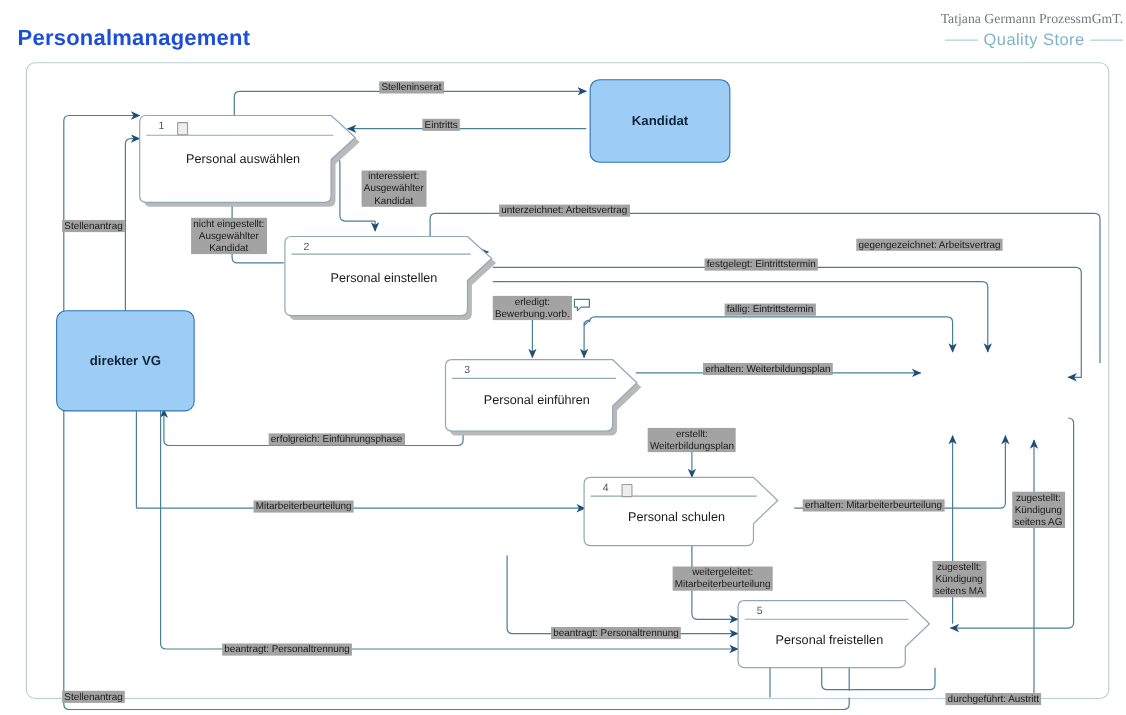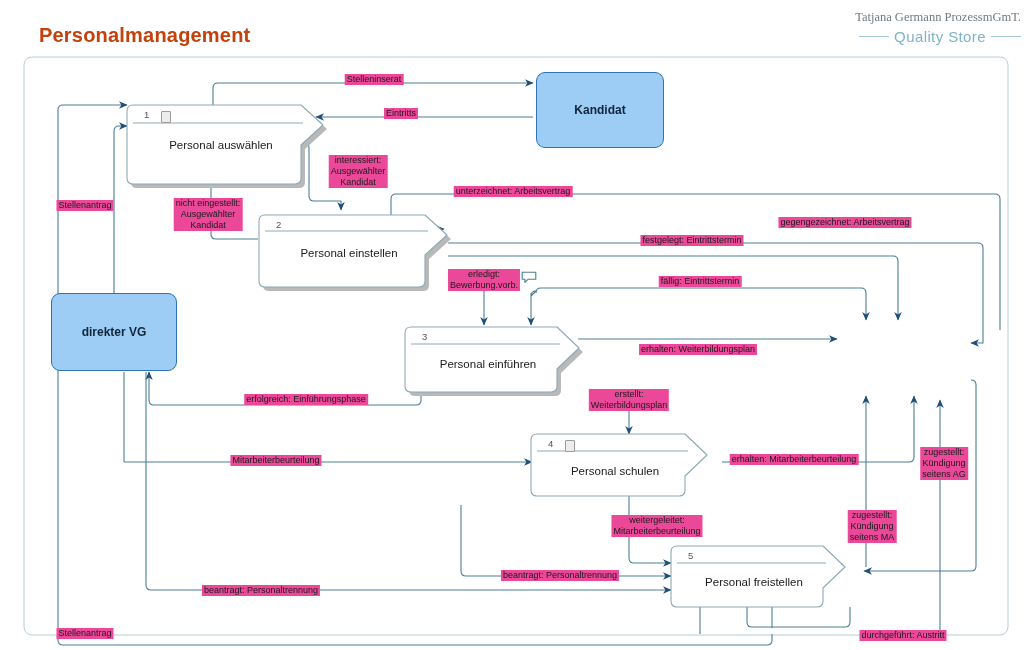--- a/index.html
+++ b/index.html
@@ -2,21 +2,21 @@
 <html><head>
 <meta charset="utf-8">
 <style>
   html,body{margin:0;padding:0;background:#ffffff;}
   body{width:1024px;height:650px;overflow:hidden;
        font-family:"Liberation Sans","DejaVu Sans",sans-serif;}
   #stage{position:relative;width:1024px;height:650px;background:#fff;}
 
   
   #title{position:absolute;left:16px;top:24px;font-size:20px;font-weight:bold;
-         color:#c2410c;letter-spacing:.2px;margin-left:23px;}
+         color:#1d4ed8;letter-spacing:.2px;}
   #logo{position:absolute;right:3px;top:10px;text-align:right;}
   #logo .l1{font-family:"Liberation Serif","DejaVu Serif",serif;
             font-size:12.5px;color:#6f7b82;white-space:nowrap;}
   #logo .l2{display:flex;align-items:center;justify-content:flex-end;gap:5px;margin-top:3px;}
   #logo .l2 .rule{display:block;width:30px;height:1.5px;background:#a8c9d8;}
   #logo .l2 .txt{font-size:15px;color:#7fb3c8;letter-spacing:.4px;white-space:nowrap;}
 
   
   #canvas{position:absolute;left:0;top:0;width:1024px;height:650px;}
 
@@ -32,21 +32,21 @@
   
   .proc{box-sizing:border-box;}
   .proc .num{position:absolute;left:11px;top:4px;font-size:9.5px;color:#555;}
   .proc .doc{position:absolute;top:6px;width:8px;height:10px;
              border:1px solid #9b9b9b;background:#ededed;border-radius:1px;}
   .proc .lbl{position:absolute;left:0;right:14px;top:50%;transform:translateY(-42%);
              text-align:center;font-size:11.5px;color:#1a1a1a;}
 
   
   .flab{position:absolute;font-size:9px;color:#1a1a1a;line-height:11px;
-        white-space:pre;background:#ec4899;padding:0 2px;}
+        white-space:pre;background:#a3a3a3;padding:0 2px;}
   .flab.c{text-align:center;transform:translateX(-50%);}
 </style>
 </head>
 <body>
 
 <div id="stage">
 
   <div id="title">Personalmanagement</div>
 
   <div id="logo">
@@ -181,21 +181,21 @@
 
   <div class="node proc" style="left:677px;top:546px;width:168px;height:41px;">
     <span class="num">5</span>
     <span class="lbl" style="top:30px;transform:none;">Personal freistellen</span>
   </div>
 
   <div class="node entity" style="left:536px;top:72px;width:128px;height:76px;">
     <span>Kandidat</span>
   </div>
 
-  <div class="node entity" style="left:51px;top:293px;width:126px;height:78px;">
+  <div class="node entity" style="left:51px;top:282px;width:126px;height:92px;">
     <span>direkter VG</span>
   </div>
 
 
   <svg style="position:absolute;left:521px;top:271px;width:16px;height:13px;" viewBox="0 0 16 13">
     <path d="M1.2,1.2 h13.6 v7 h-7.5 l-3.4,3.2 v-3.2 h-2.7 z" fill="#ffffff" stroke="#4a7f95" stroke-width="1.1" stroke-linejoin="round"></path>
   </svg>
 
   <div class="flab c" style="left:374px;top:74px;">Stelleninserat</div>
   <div class="flab c" style="left:401px;top:108px;">Eintritts</div>
@@ -205,21 +205,21 @@
   <div class="flab c" style="left:208px;top:198px;">nicht eingestellt:
 Ausgewählter
 Kandidat</div>
   <div class="flab c" style="left:85px;top:200px;">Stellenantrag</div>
   <div class="flab c" style="left:513px;top:186px;">unterzeichnet: Arbeitsvertrag</div>
   <div class="flab c" style="left:845px;top:217px;">gegengezeichnet: Arbeitsvertrag</div>
   <div class="flab c" style="left:692px;top:235px;">festgelegt: Eintrittstermin</div>
   <div class="flab c" style="left:700px;top:276px;">fällig: Eintrittstermin</div>
   <div class="flab c" style="left:484px;top:269px;">erledigt:
 Bewerbung.vorb.</div>
-  <div class="flab c" style="left:698px;top:344px;">erhalten: Weiterbildungsplan</div>
+  <div class="flab c" style="left:698px;top:330px;">erhalten: Weiterbildungsplan</div>
   <div class="flab c" style="left:306px;top:394px;">erfolgreich: Einführungsphase</div>
   <div class="flab c" style="left:629px;top:389px;">erstellt:
 Weiterbildungsplan</div>
   <div class="flab c" style="left:276px;top:455px;">Mitarbeiterbeurteilung</div>
   <div class="flab c" style="left:794px;top:454px;">erhalten: Mitarbeiterbeurteilung</div>
   <div class="flab c" style="left:657px;top:515px;">weitergeleitet:
 Mitarbeiterbeurteilung</div>
   <div class="flab c" style="left:944px;top:447px;">zugestellt:
 Kündigung
 seitens AG</div>

